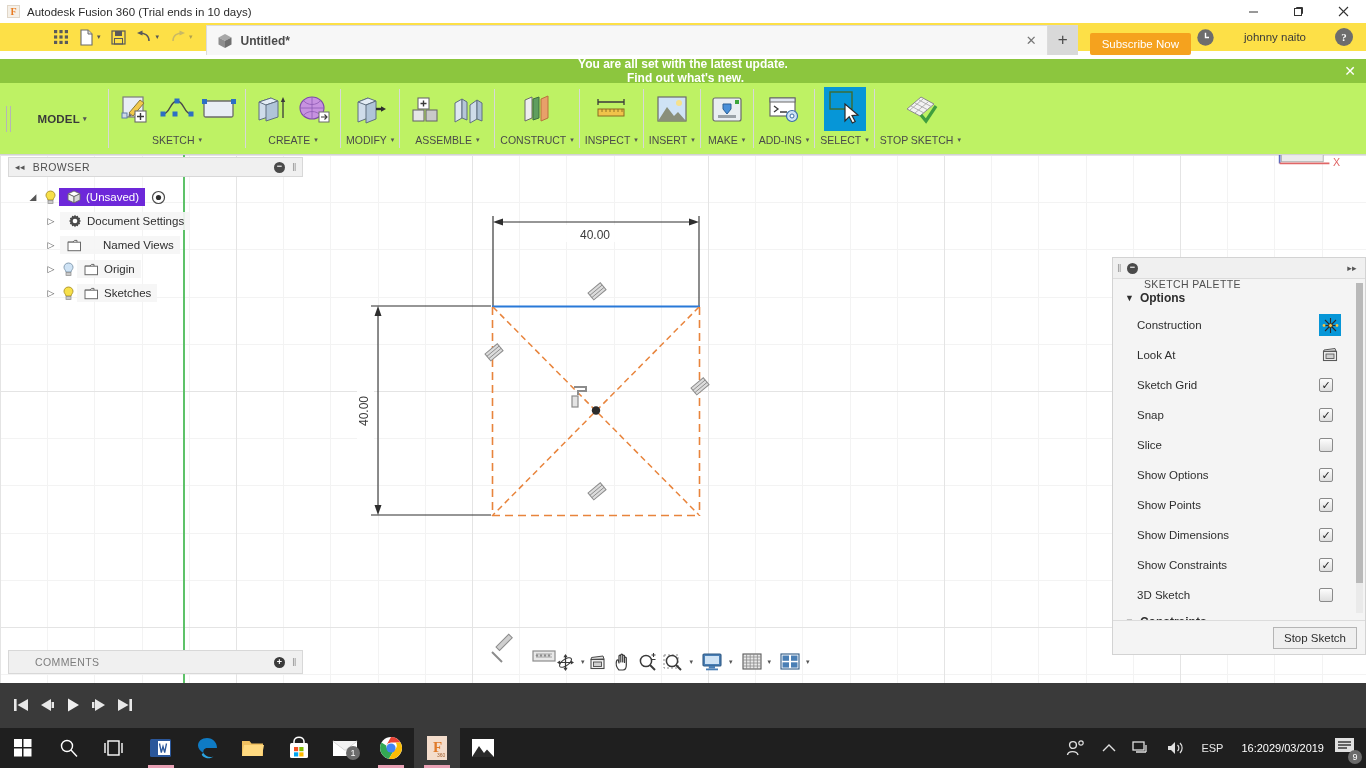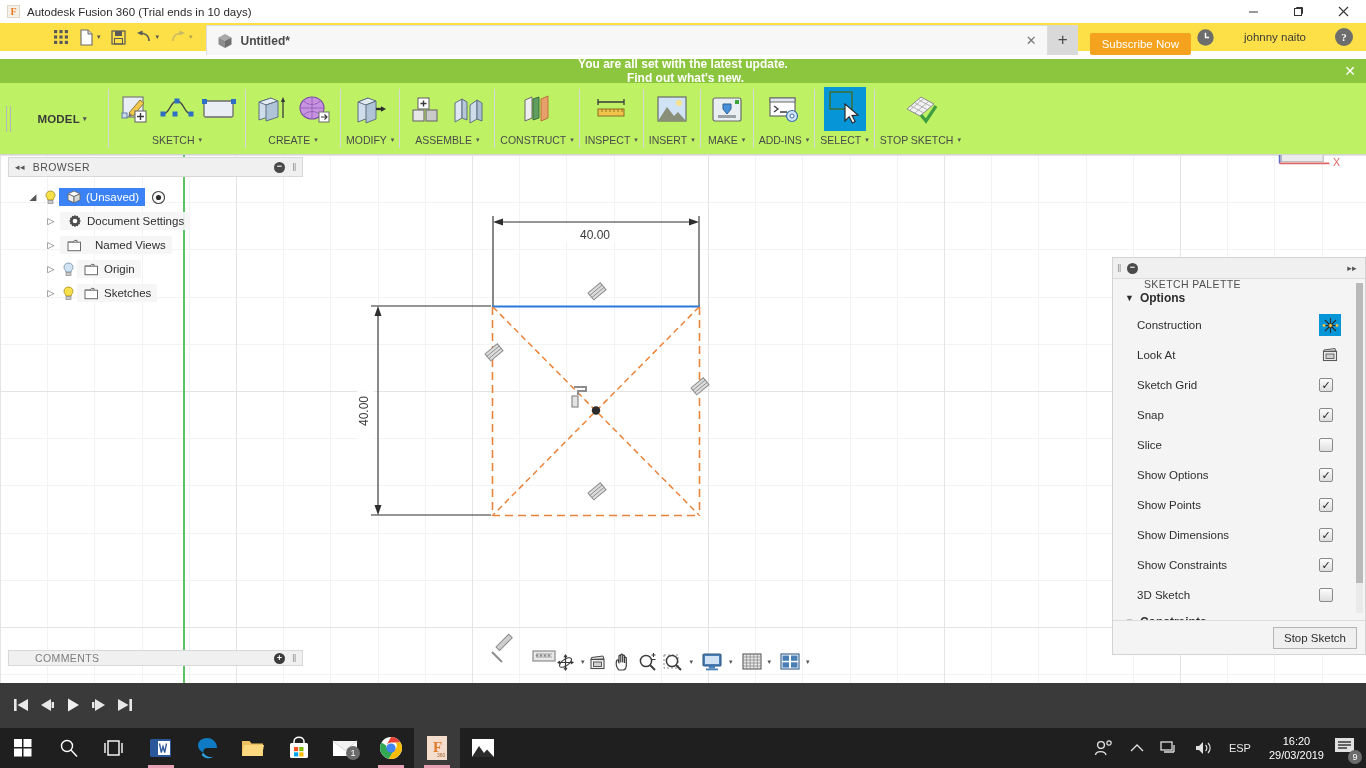--- a/index.html
+++ b/index.html
@@ -122,26 +122,26 @@
 
   .tree { position:absolute; left:8px; top:185px; width:295px; }
   .tree-row {
     display:flex; align-items:center; height:24px; font-size:11.5px; color:#2e2e2e;
   }
   .tw { width:18px; text-align:center; color:#555; font-size:9px; }
   .node-pill {
     display:flex; align-items:center; height:18px; padding:0 6px;
     background:rgba(245,245,245,0.92);
   }
-  .node-pill.selected { background:#3b82f6; color:#ffffff; }
+  .node-pill.selected { background:#6d28d9; color:#ffffff; }
   .ico { width:17px; display:flex; align-items:center; justify-content:center; }
 
   
   .comments {
-    position:absolute; left:8px; top:650px; width:295px; height:16px;
+    position:absolute; left:8px; top:650px; width:295px; height:24px;
     background:#f0f0f0; border:1px solid #d8d8d8; display:flex; align-items:center;
     font-size:10.5px; color:#7d7d7d; letter-spacing:0.4px;
   }
   .comments .c-label { margin-left:26px; }
   .comments .c-right { margin-left:auto; display:flex; align-items:center; }
   .plus-circle {
     width:11px; height:11px; border-radius:50%; background:#3b3b3b; color:#fff;
     font-size:9px; line-height:10px; text-align:center; font-weight:bold;
   }
 
@@ -245,21 +245,21 @@
   .tb-item.active { background:#3a3a3a; }
   .tb-underline {
     position:absolute; bottom:0; left:10px; width:26px; height:3px; background:#e8a0b4;
   }
   .tray { margin-left:auto; display:flex; align-items:center; height:40px; }
   .tray-item {
     height:40px; display:flex; align-items:center; justify-content:center;
     padding:0 8px; color:#e8e8e8; font-size:11px;
   }
   .clock {
-    display:flex; flex-direction:column; align-items:center; justify-content:center;
+    display:flex; flex-direction:row; align-items:center; justify-content:center;
     color:#fff; font-size:11px; line-height:14px; padding:0 10px;
   }
   .notif {
     width:24px; height:24px; position:relative; margin-right:8px;
   }
   .notif-badge {
     position:absolute; right:-4px; bottom:-4px; width:14px; height:14px;
     border-radius:50%; background:#6b6b6b; color:#fff; font-size:9px;
     display:flex; align-items:center; justify-content:center;
   }
@@ -769,21 +769,21 @@
 
     <div class="tree-row" style="padding-left:34px;">
       <span class="tw">▷</span>
       <span class="node-pill">
         <span class="ico">
           <svg width="15" height="13" viewBox="0 0 15 13">
               <path d="M1 3 H6 L7.5 1.4 H10 V3.2" fill="none" stroke="#6a6a6a" stroke-width="1"></path>
               <rect x="1" y="3.2" width="12.5" height="8.5" fill="#fff" stroke="#6a6a6a" stroke-width="1"></rect>
             </svg>
         </span>
-        <span style="margin-left:12px">Named Views</span>
+        <span style="margin-left:20px">Named Views</span>
       </span>
     </div>
 
     <div class="tree-row" style="padding-left:34px;">
       <span class="tw">▷</span>
       <span class="ico">
         <svg width="13" height="15" viewBox="0 0 13 15">
             <path d="M6.5 1 C9.2 1 11 3 11 5.3 C11 7.2 9.3 8.2 9 10 H4 C3.7 8.2 2 7.2 2 5.3 C2 3 3.8 1 6.5 1 Z" fill="#cfe3f5" stroke="#7b93a8" stroke-width="0.9"></path>
             <rect x="4" y="10.5" width="5" height="3" fill="#c9c9c9" stroke="#8a8a8a" stroke-width="0.7"></rect>
           </svg>

